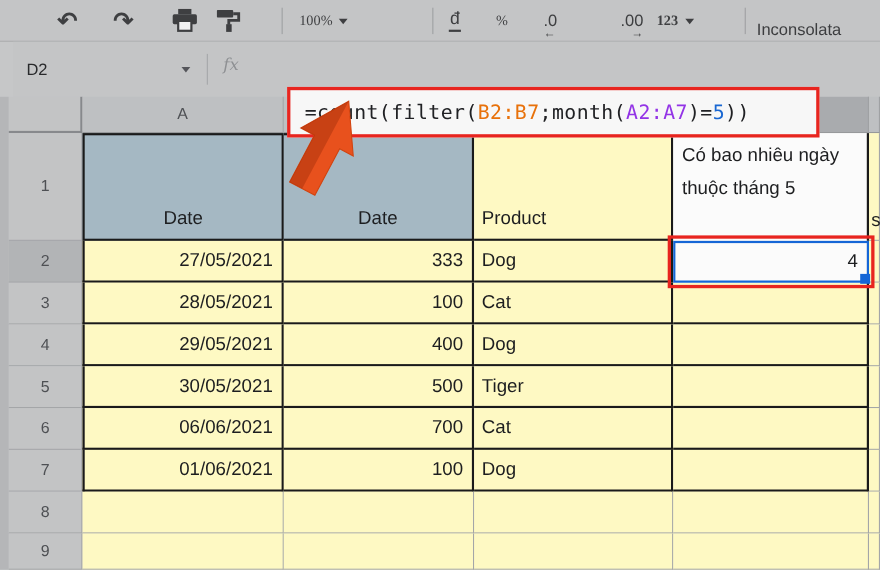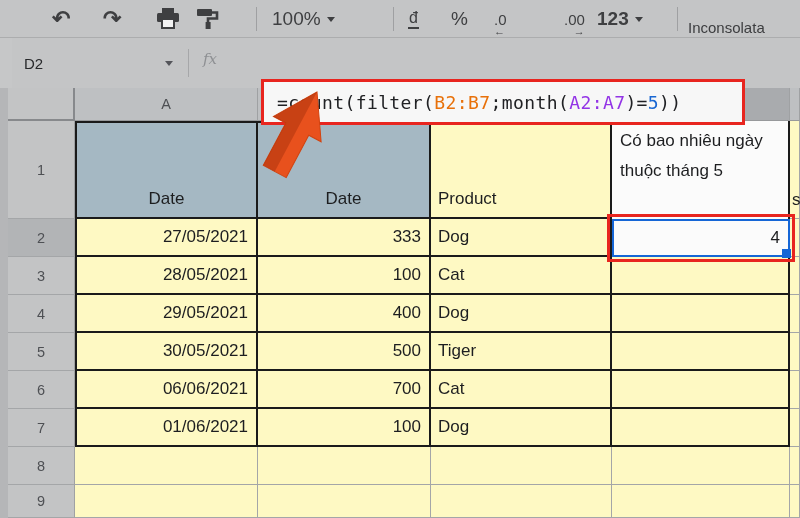--- a/index.html
+++ b/index.html
@@ -7,21 +7,21 @@
               font-family:"Liberation Sans", sans-serif; background:#c6c7c8; }
   .screen { position:relative; width:800px; height:518px; background:#c6c7c8; }
 
   
   .toolbar { position:absolute; left:0; top:0; width:800px; height:38px;
              background:#c4c5c6; border-bottom:1px solid #acadae; }
   .tb-item { position:absolute; top:0; height:38px; display:flex; align-items:center;
              color:#3e3f41; cursor:pointer; }
   .tb-icon-char { font-size:22px; font-weight:700; color:#3e3f41; line-height:1; }
   .tb-div { position:absolute; top:7px; width:1px; height:24px; background:#9fa0a2; }
-  .tb-label { font-size:19px; color:#3e3f41; }
+  .tb-label { font-size:13px; color:#3e3f41;font-family:Liberation Serif, serif; }
   .caret { display:inline-block; width:0; height:0; margin-left:6px;
            border-left:4.5px solid transparent; border-right:4.5px solid transparent;
            border-top:5px solid #3e3f41; }
   .dong { font-size:16px; border-bottom:2px solid #3e3f41; padding:0 1px 0 1px; line-height:1.1; }
   .num-fmt { position:relative; font-size:15px; }
   .num-fmt .ar { position:absolute; bottom:-9px; font-size:11px; font-style:normal; color:#3e3f41; }
   .ar-l { left:0; } .ar-r { right:0; }
   .font-box { position:absolute; left:688px; top:0; width:112px; height:55px;
               display:flex; align-items:center; overflow:hidden; }
   .font-box span { font-size:15px; color:#3c3d3f; white-space:nowrap; }

